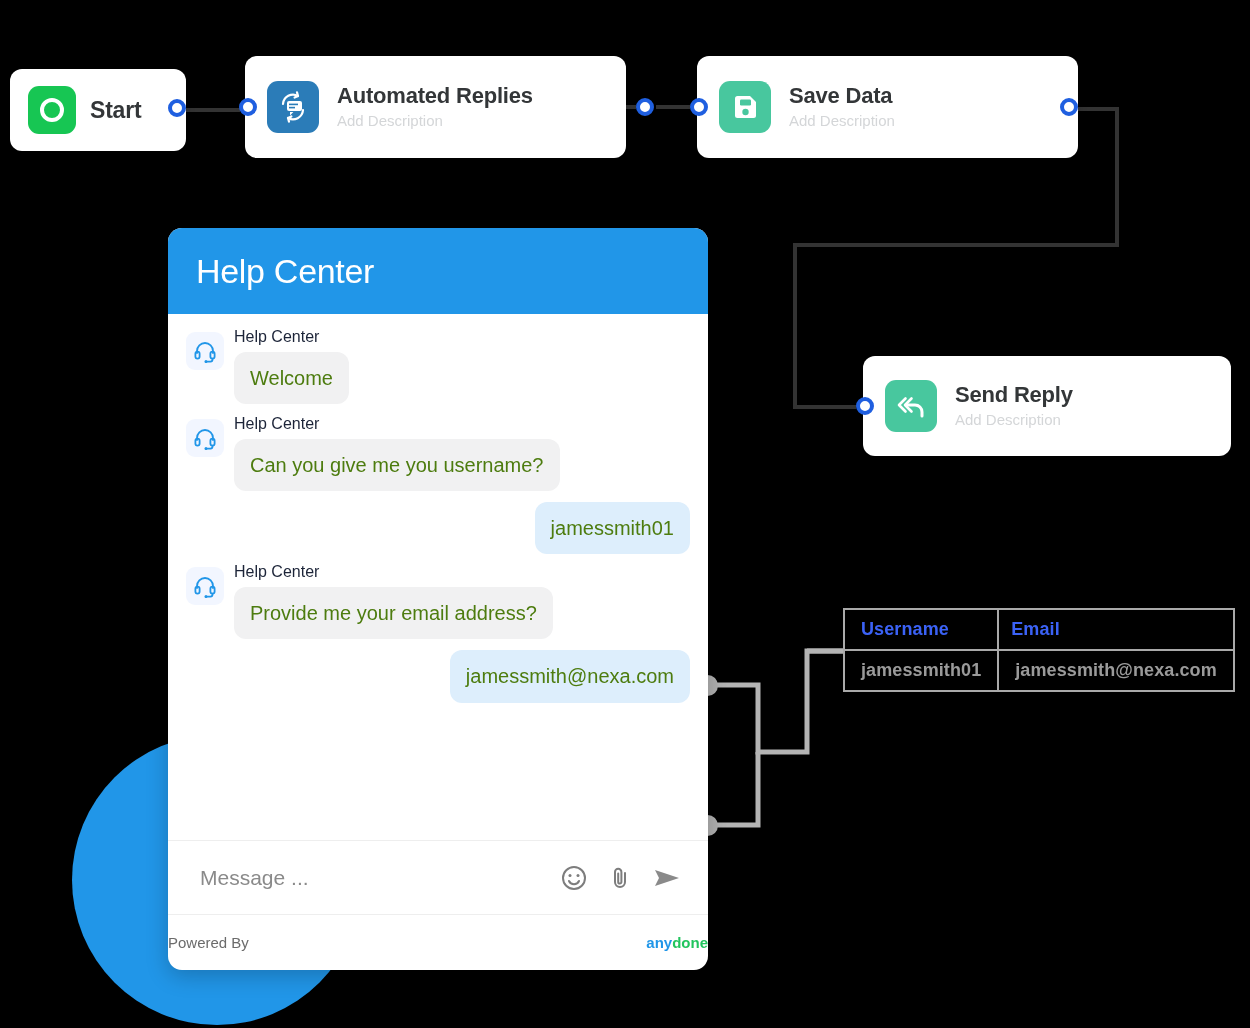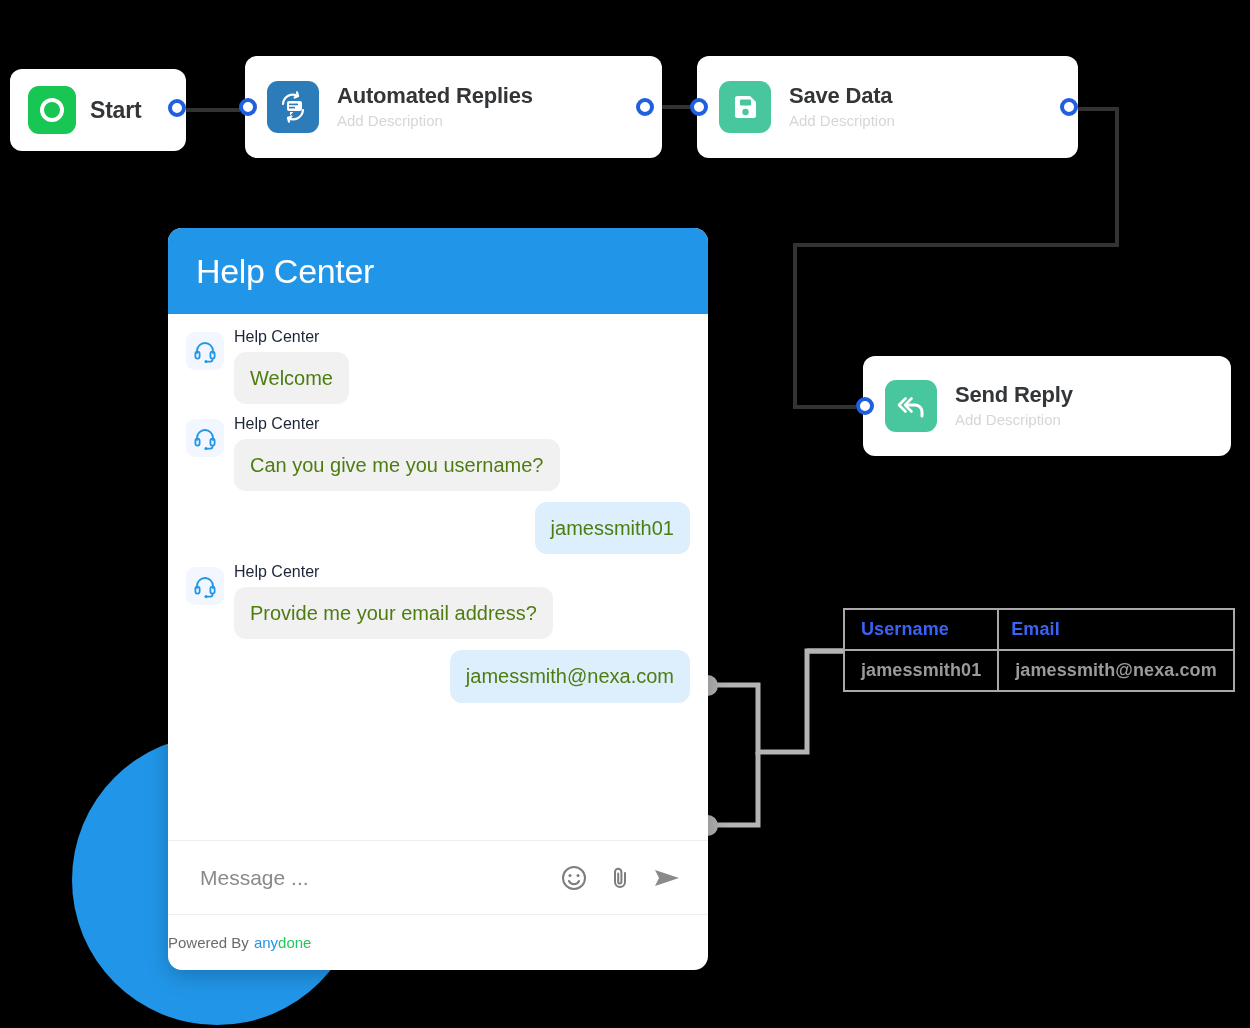--- a/index.html
+++ b/index.html
@@ -124,24 +124,24 @@
     display: flex; align-items: center;
     padding: 0 26px 0 32px;
   }
   .chat-input .ph {
     flex: 1; font-size: 21px; color: #8a8a8a;
   }
   .ibtn { margin-left: 18px; display: flex; align-items: center; cursor: pointer; }
   .chat-footer {
     flex: none; height: 56px;
     border-top: 1px solid #eeeeee;
-    display: flex; align-items: center; justify-content: flex-start;
+    display: flex; align-items: center; justify-content: space-between;
     font-size: 15px; color: #6b6b6b;
   }
-  .brand { font-weight: 400; margin-left: 5px; }
+  .brand { font-weight: 700; margin-left: 5px; }
   .brand .b1 { color: #2196e8; }
   .brand .b2 { color: #22c55e; }
 
   
   .dtable {
     position: absolute;
     left: 843px; top: 608px;
     border-collapse: collapse;
     background: transparent;
   }
@@ -185,21 +185,21 @@
       <svg width="30" height="30" viewBox="0 0 30 30" aria-hidden="true">
         <circle cx="15" cy="15" r="10" fill="none" stroke="#ffffff" stroke-width="4"></circle>
       </svg>
     </div>
     <div class="node-text">
       <div class="node-title">Start</div>
     </div>
   </div>
   <div class="port" style="left:168px; top:99px;"></div>
 
-  <div class="node" style="left:245px; top:56px; width:417px; height:102px; padding:0 22px;">
+  <div class="node" style="left:245px; top:56px; width:381px; height:102px; padding:0 22px;">
     <div class="node-icon" style="width:52px; height:52px; background:#2b7cb8; margin-right:18px;">
       <svg width="34" height="34" viewBox="0 0 34 34" aria-hidden="true">
         <path d="M7 14 A10 10 0 0 1 22 6" fill="none" stroke="#ffffff" stroke-width="2.2" stroke-linecap="round"></path>
         <path d="M22 6 l-1 -3.6 M22 6 l-3.4 1.6" fill="none" stroke="#ffffff" stroke-width="2.2" stroke-linecap="round"></path>
         <path d="M27 20 A10 10 0 0 1 12 28" fill="none" stroke="#ffffff" stroke-width="2.2" stroke-linecap="round"></path>
         <path d="M12 28 l1 3.6 M12 28 l3.4 -1.6" fill="none" stroke="#ffffff" stroke-width="2.2" stroke-linecap="round"></path>
         <rect x="11" y="11" width="15" height="10" rx="2" fill="#ffffff"></rect>
         <path d="M14 22 l0 3.4 l3.4 -3.4 z" fill="#ffffff"></path>
         <rect x="13" y="13.6" width="9" height="1.6" fill="#2b7cb8"></rect>
         <rect x="13" y="16.8" width="6" height="1.6" fill="#2b7cb8"></rect>

